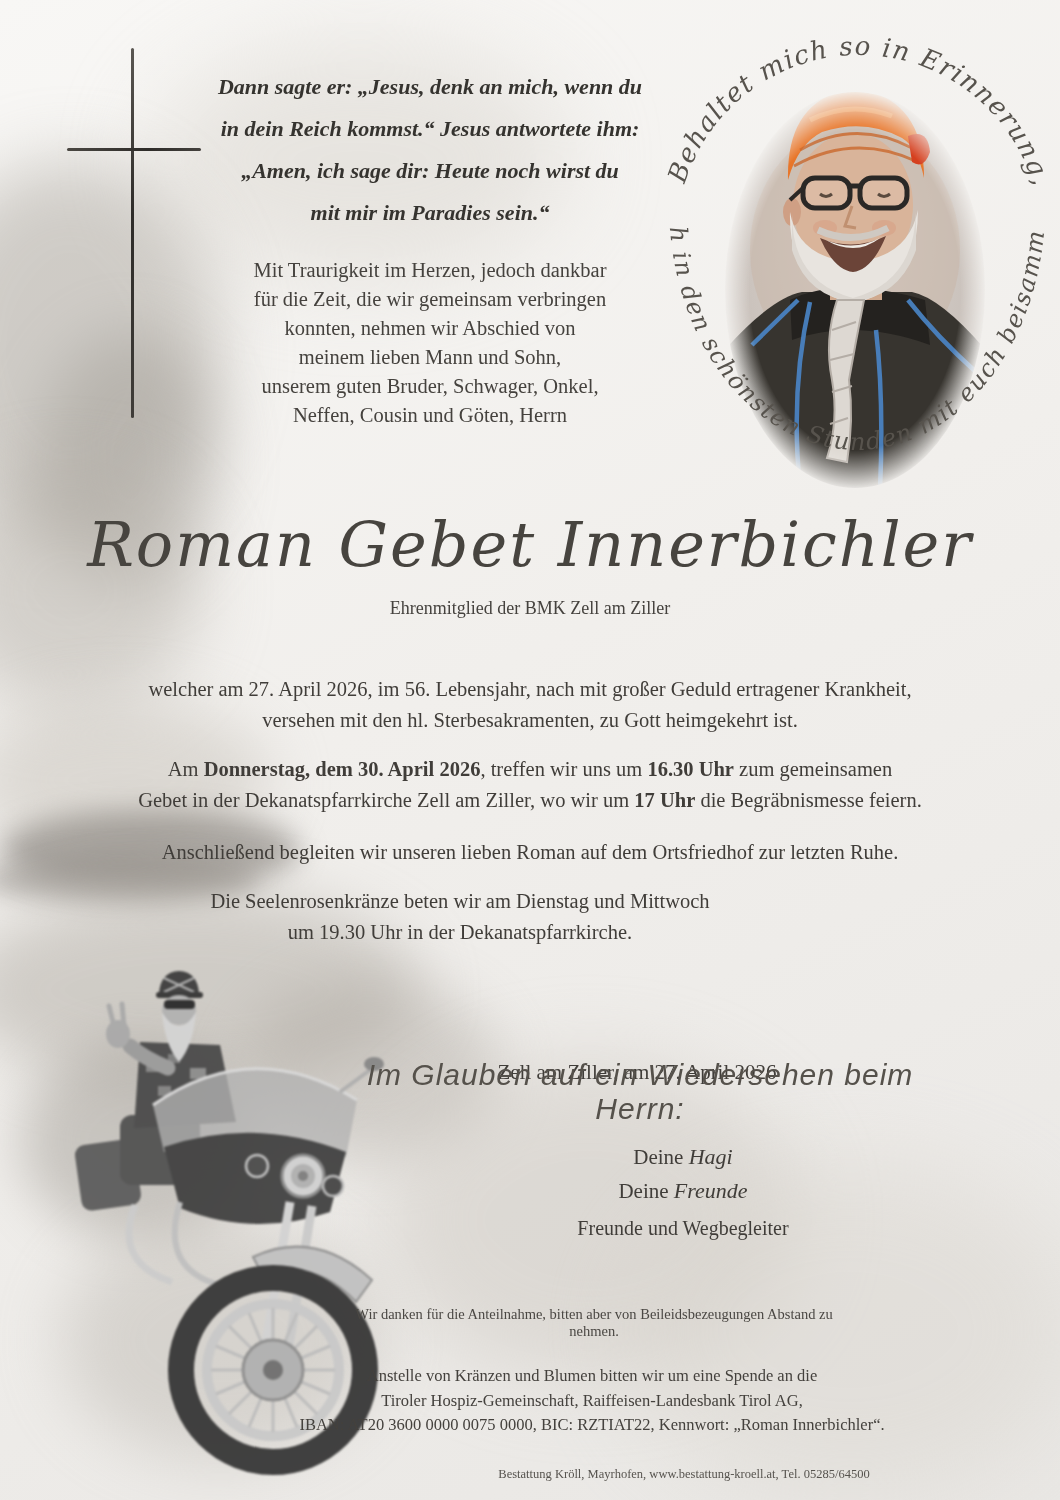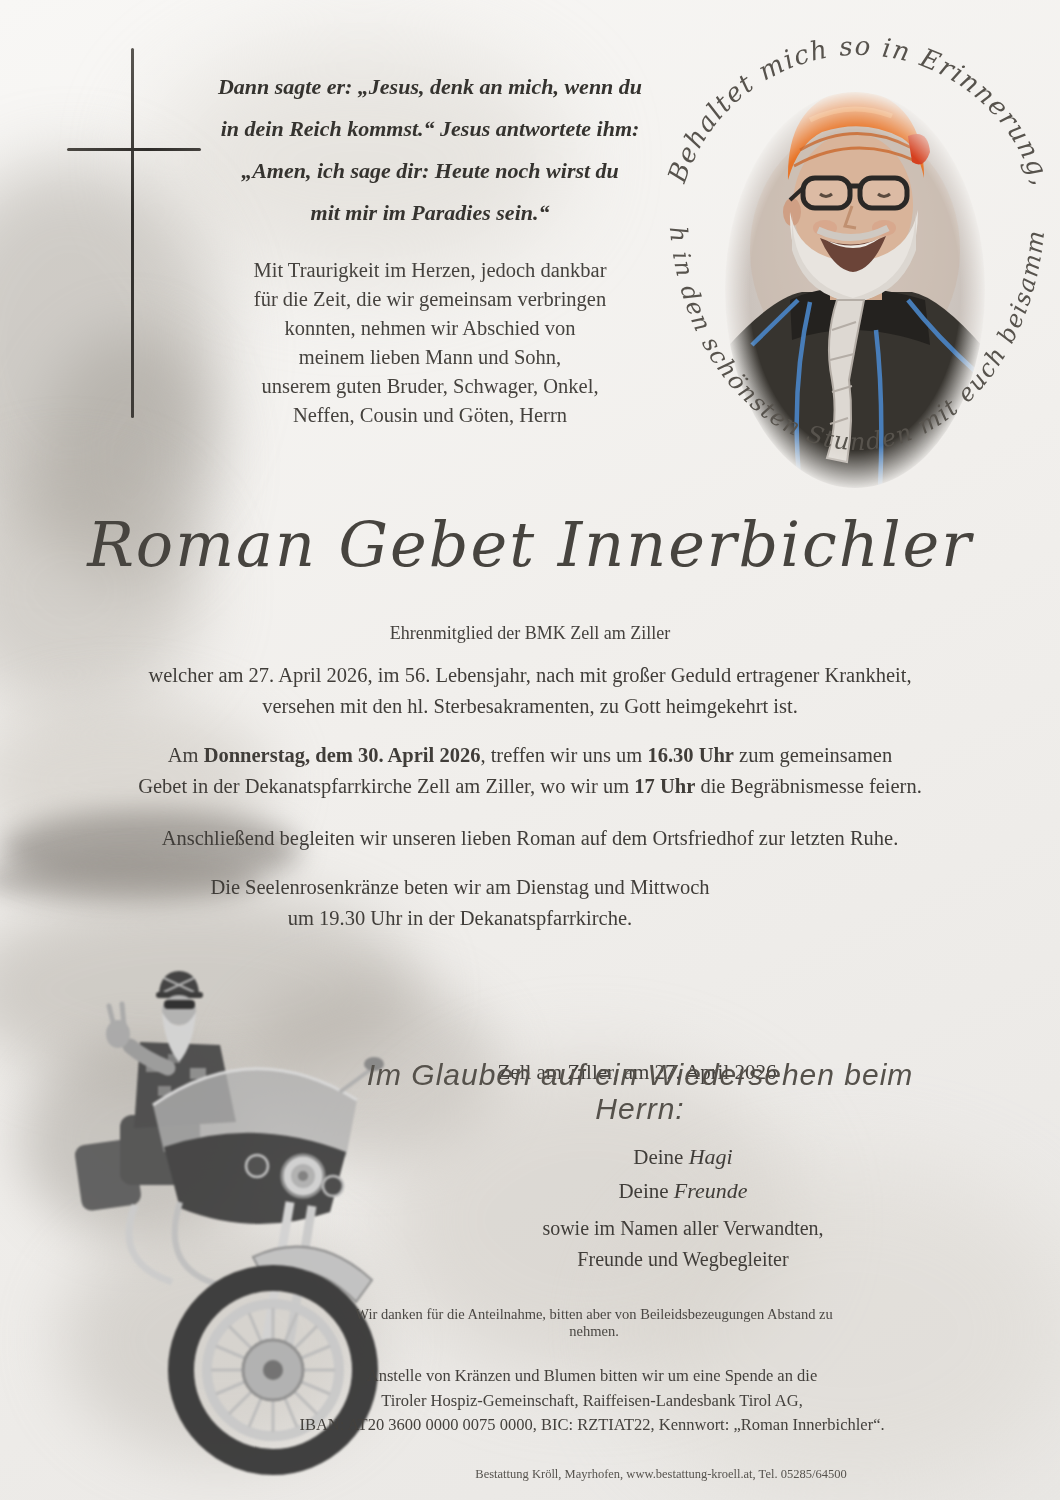--- a/index.html
+++ b/index.html
@@ -26,40 +26,40 @@
   .cross-v{position:absolute;left:131px;top:48px;width:3px;height:370px;
     background:linear-gradient(#5a5752 0%,#2e2c29 45%,#403d39 100%);border-radius:2px;}
   .cross-h{position:absolute;left:67px;top:148px;width:134px;height:3px;
     background:linear-gradient(90deg,#4a4742,#2e2c29 60%,#44413d);border-radius:2px;}
 
   .name{
     left:40px;top:508px;width:980px;
     font-family:"DejaVu Serif","Liberation Serif",serif;
     font-style:italic;font-weight:400;font-size:62px;color:#47443f;letter-spacing:2px;
   }
-  .honor{left:280px;top:598px;width:500px;font-size:18px;color:#45423e;margin-top:25px;}
-
-  .bodytext{font-size:20.5px;line-height:31px;color:#403d39;}
+  .honor{left:280px;top:598px;width:500px;font-size:18px;color:#45423e;}
+
+  .bodytext{font-size:20.5px;line-height:31px;color:#403d39;margin-top:14px;}
   .passing{left:70px;top:660px;width:920px;}
   .funeral{left:70px;top:740px;width:920px;}
   .procession{left:70px;top:823px;width:920px;}
   .rosary{left:120px;top:872px;width:680px;}
 
   .dateline{left:437px;top:1060px;width:400px;font-size:21px;color:#403d39;}
   .faith{
     left:360px;top:1058px;width:560px;
     font-family:Liberation Sans, sans-serif;font-style:italic;
     font-size:30px;color:#55514b;letter-spacing:1px;
   }
   .mourners{left:483px;top:1140px;width:400px;font-size:21px;color:#403d39;line-height:33px;}
   .mourners .nm{font-size:22px;}
   .addendum{left:483px;top:1213px;width:400px;font-size:20px;line-height:31px;color:#403d39;}
   .condolence{left:344px;top:1306px;width:500px;font-size:14.5px;color:#4a4743;}
   .donation{left:292px;top:1364px;width:600px;font-size:16.5px;line-height:24.5px;color:#44413d;}
-  .footerline{left:461px;top:1467px;width:400px;font-size:12.5px;color:#56534e;text-align:center;}
+  .footerline{left:484px;top:1467px;width:400px;font-size:12.5px;color:#56534e;text-align:center;}
 
   .portrait-svg{position:absolute;left:640px;top:0;width:420px;height:520px;}
   .arc-text{
     font-family:"DejaVu Serif","Liberation Serif",serif;font-style:italic;
     fill:#57534d;letter-spacing:1.5px;
   }
   .moto-svg{position:absolute;left:40px;top:950px;width:360px;height:550px;
     filter:blur(1.1px) grayscale(1) contrast(.93) opacity(.92);}
 </style>
 </head>
@@ -259,21 +259,20 @@
 
   <div class="txt dateline center">Zell am Ziller, am 27. April 2026</div>
 
   <div class="txt faith center">Im Glauben auf ein Wiedersehen beim Herrn:</div>
 
   <div class="txt mourners center">
     <span class="line"><span>Deine </span><span class="bi nm">Hagi</span></span>
     <span class="line"><span>Deine </span><span class="bi nm">Freunde</span></span>
   </div>
   <div class="txt addendum center">
-    <span class="line">sowie im Namen aller Verwandten,</span>
     <span class="line">Freunde und Wegbegleiter</span>
   </div>
 
   <div class="txt condolence center">Wir danken für die Anteilnahme, bitten aber von Beileidsbezeugungen Abstand zu nehmen.</div>
 
   <div class="txt donation center">
     <span class="line">Anstelle von Kränzen und Blumen bitten wir um eine Spende an die</span>
     <span class="line">Tiroler Hospiz-Gemeinschaft, Raiffeisen-Landesbank Tirol AG,</span>
     <span class="line">IBAN: AT20 3600 0000 0075 0000, BIC: RZTIAT22, Kennwort: „Roman Innerbichler“.</span>
   </div>

